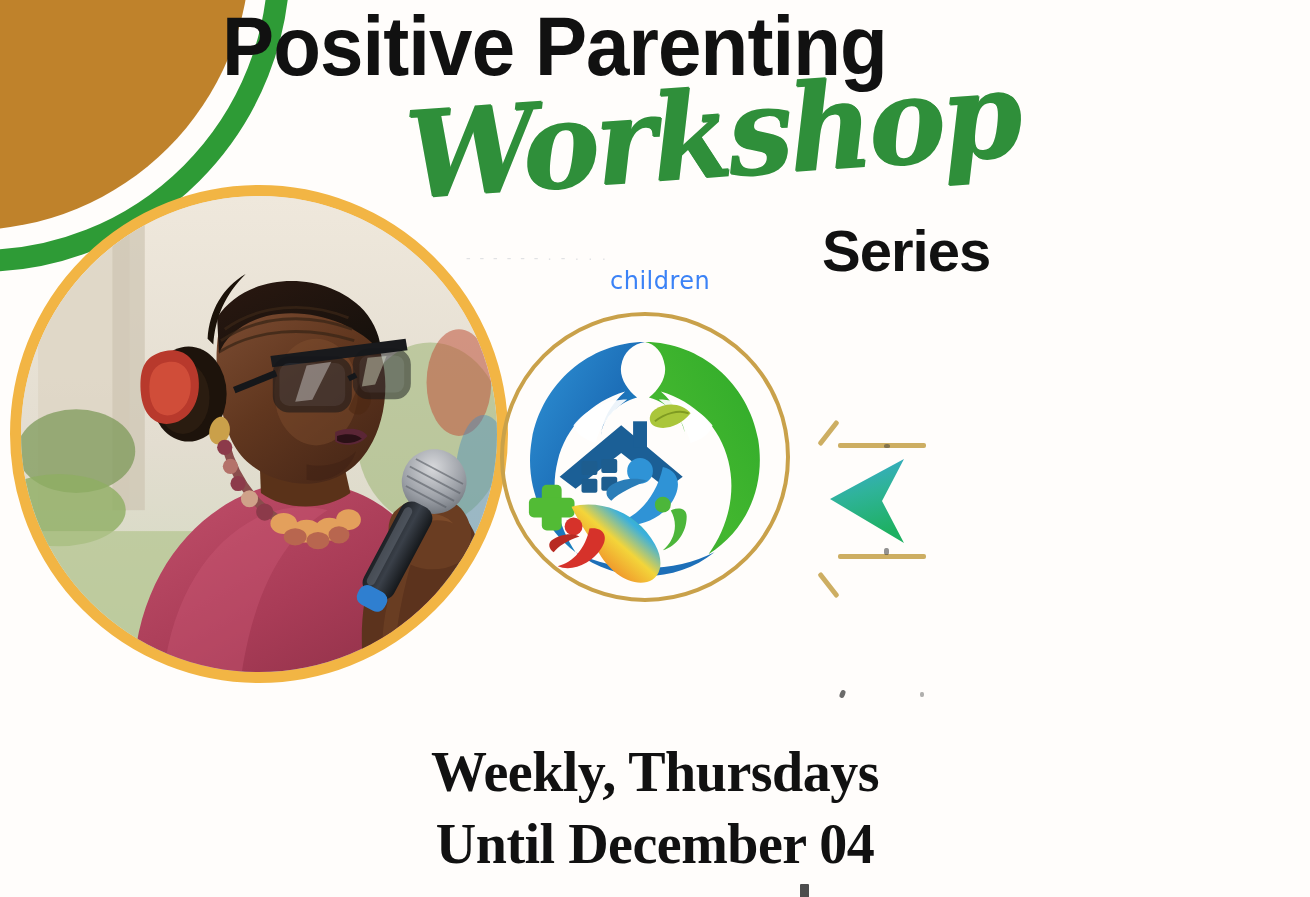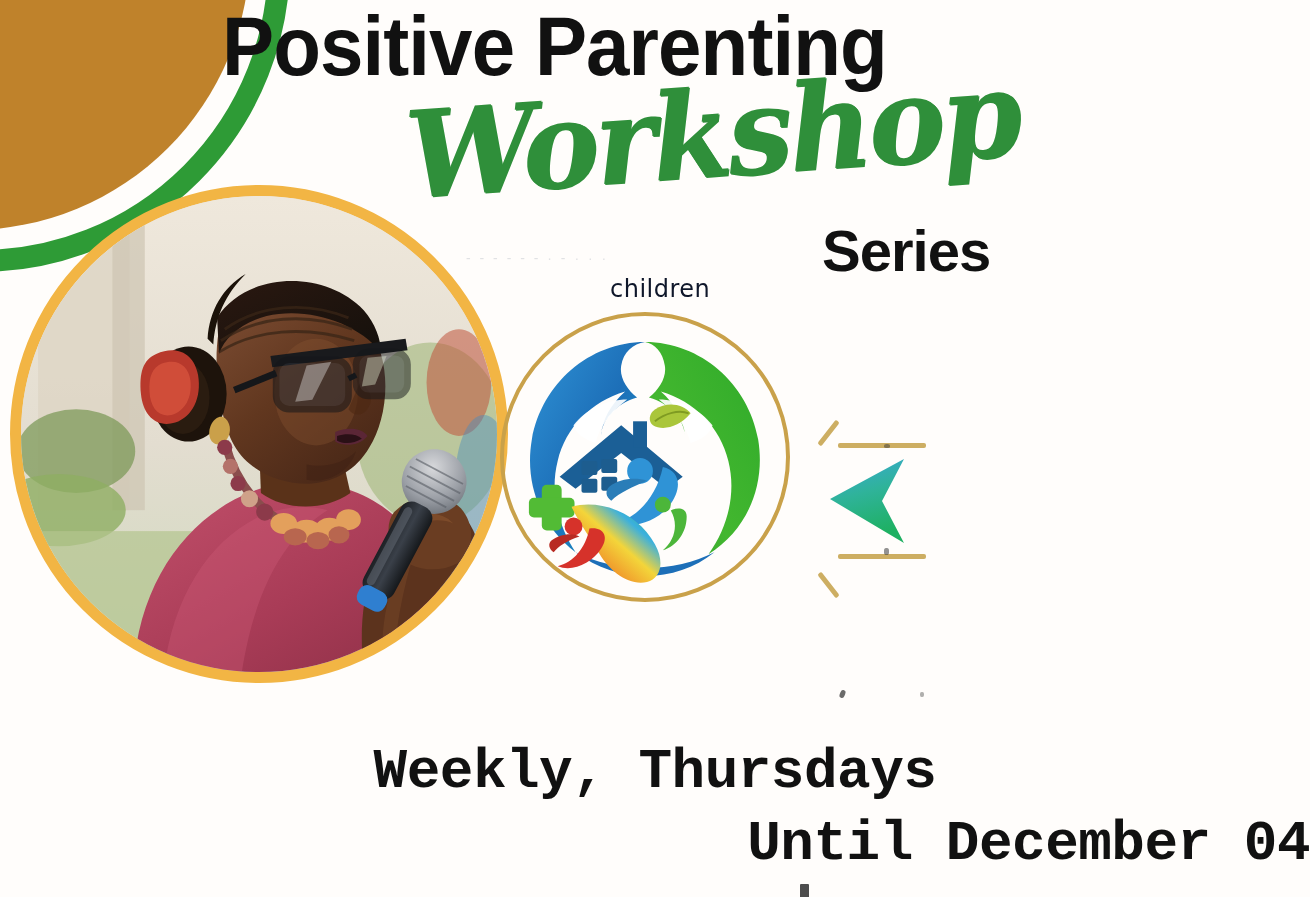--- a/index.html
+++ b/index.html
@@ -46,22 +46,22 @@
     position:absolute; left:822px; top:222px;
     font-size:58px; font-weight:bold; color:#111111;
     line-height:1; letter-spacing:-1px; white-space:nowrap;
   }
   .watermark-faint {
     position:absolute; left:466px; top:250px;
     font-size:14px; color:#c9cdd2; letter-spacing:2.5px;
     white-space:nowrap; opacity:.55;
   }
   .watermark-children {
-    position:absolute; left:610px; top:275px;
-    font-size:24px; color:#0f172a; letter-spacing:.5px;
+    position:absolute; left:610px; top:267px;
+    font-size:24px; color:#3b82f6; letter-spacing:.5px;
     font-family:"DejaVu Sans", sans-serif; white-space:nowrap;
   }
 
   
   .photo-wrap {
     position:absolute; left:10px; top:185px;
     width:498px; height:498px; border-radius:50%;
     border:11px solid #f2b544; overflow:hidden;
     background:#e9e2d8;
   }
@@ -103,23 +103,23 @@
   .arrow-left svg { display:block; width:100%; height:100%; }
 
   
   .sched {
     position:absolute; left:0; right:0; top:735px;
     text-align:center;
   }
   .sched-line {
     font-size:56px; font-weight:bold; color:#111111;
     line-height:1.33; letter-spacing:-.5px;
-    font-family:Liberation Mono, monospace;
-  }
-  .sched-line.l2 { margin-top:-2px;text-align:right; }
+    font-family:Liberation Serif, serif;
+  }
+  .sched-line.l2 { margin-top:-2px; }
 
   
   .speck { position:absolute; background:#3a3a3a; border-radius:40%; opacity:.75; }
 </style>
 </head>
 <body>
 
 <div class="flyer">
 
   <div class="corner-gold"></div>

